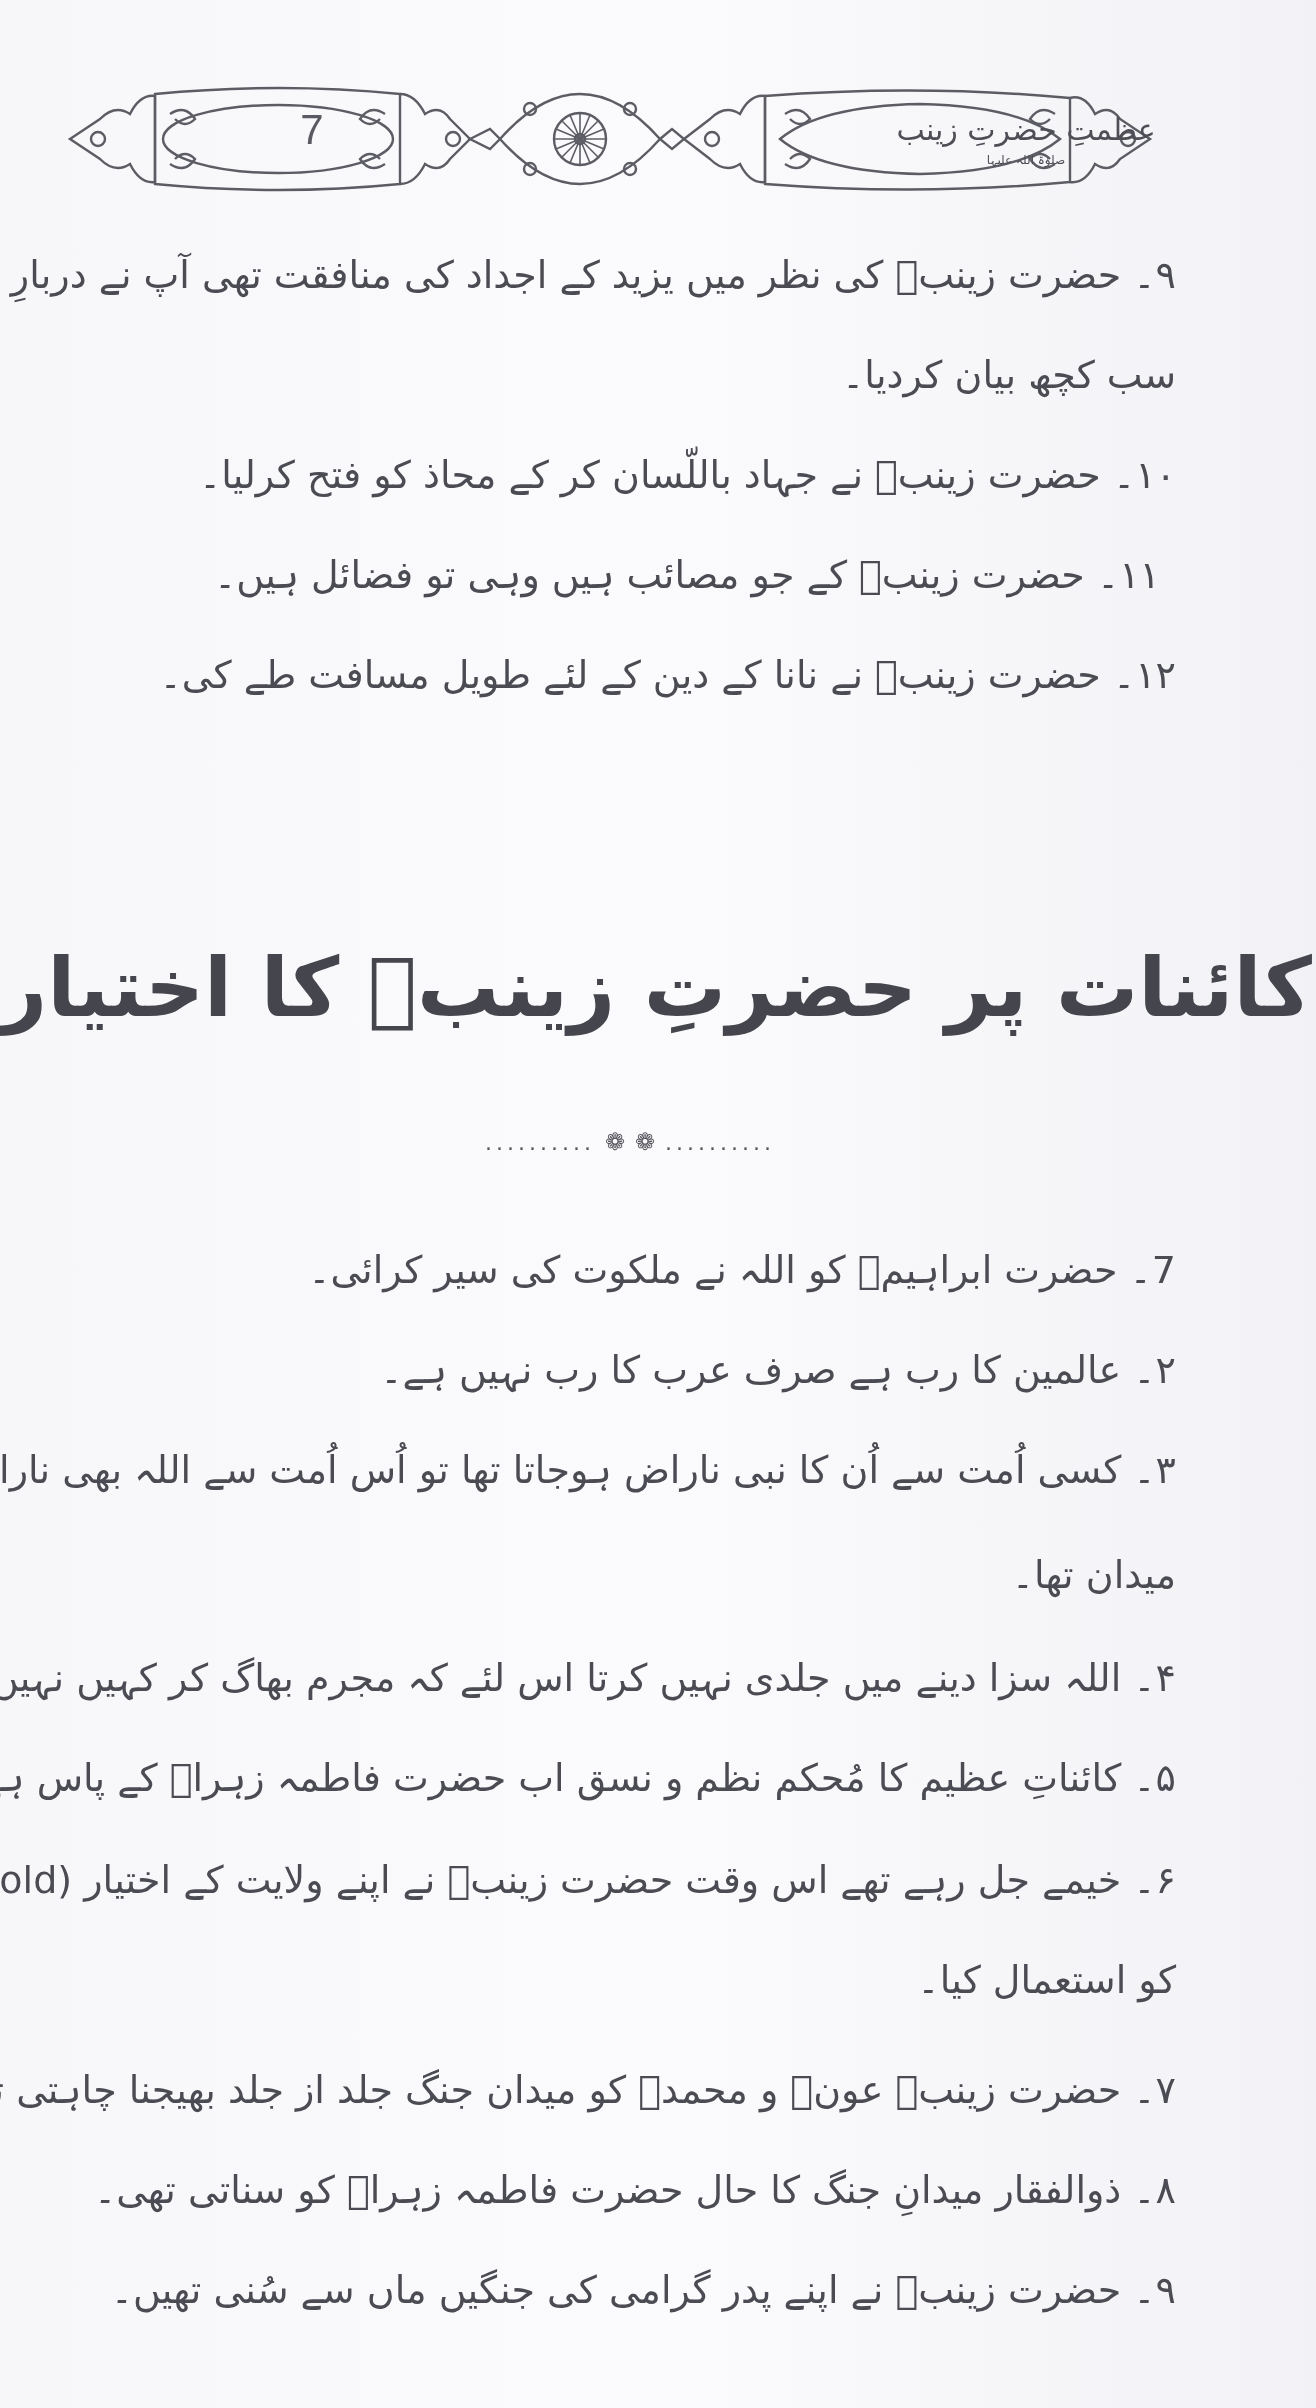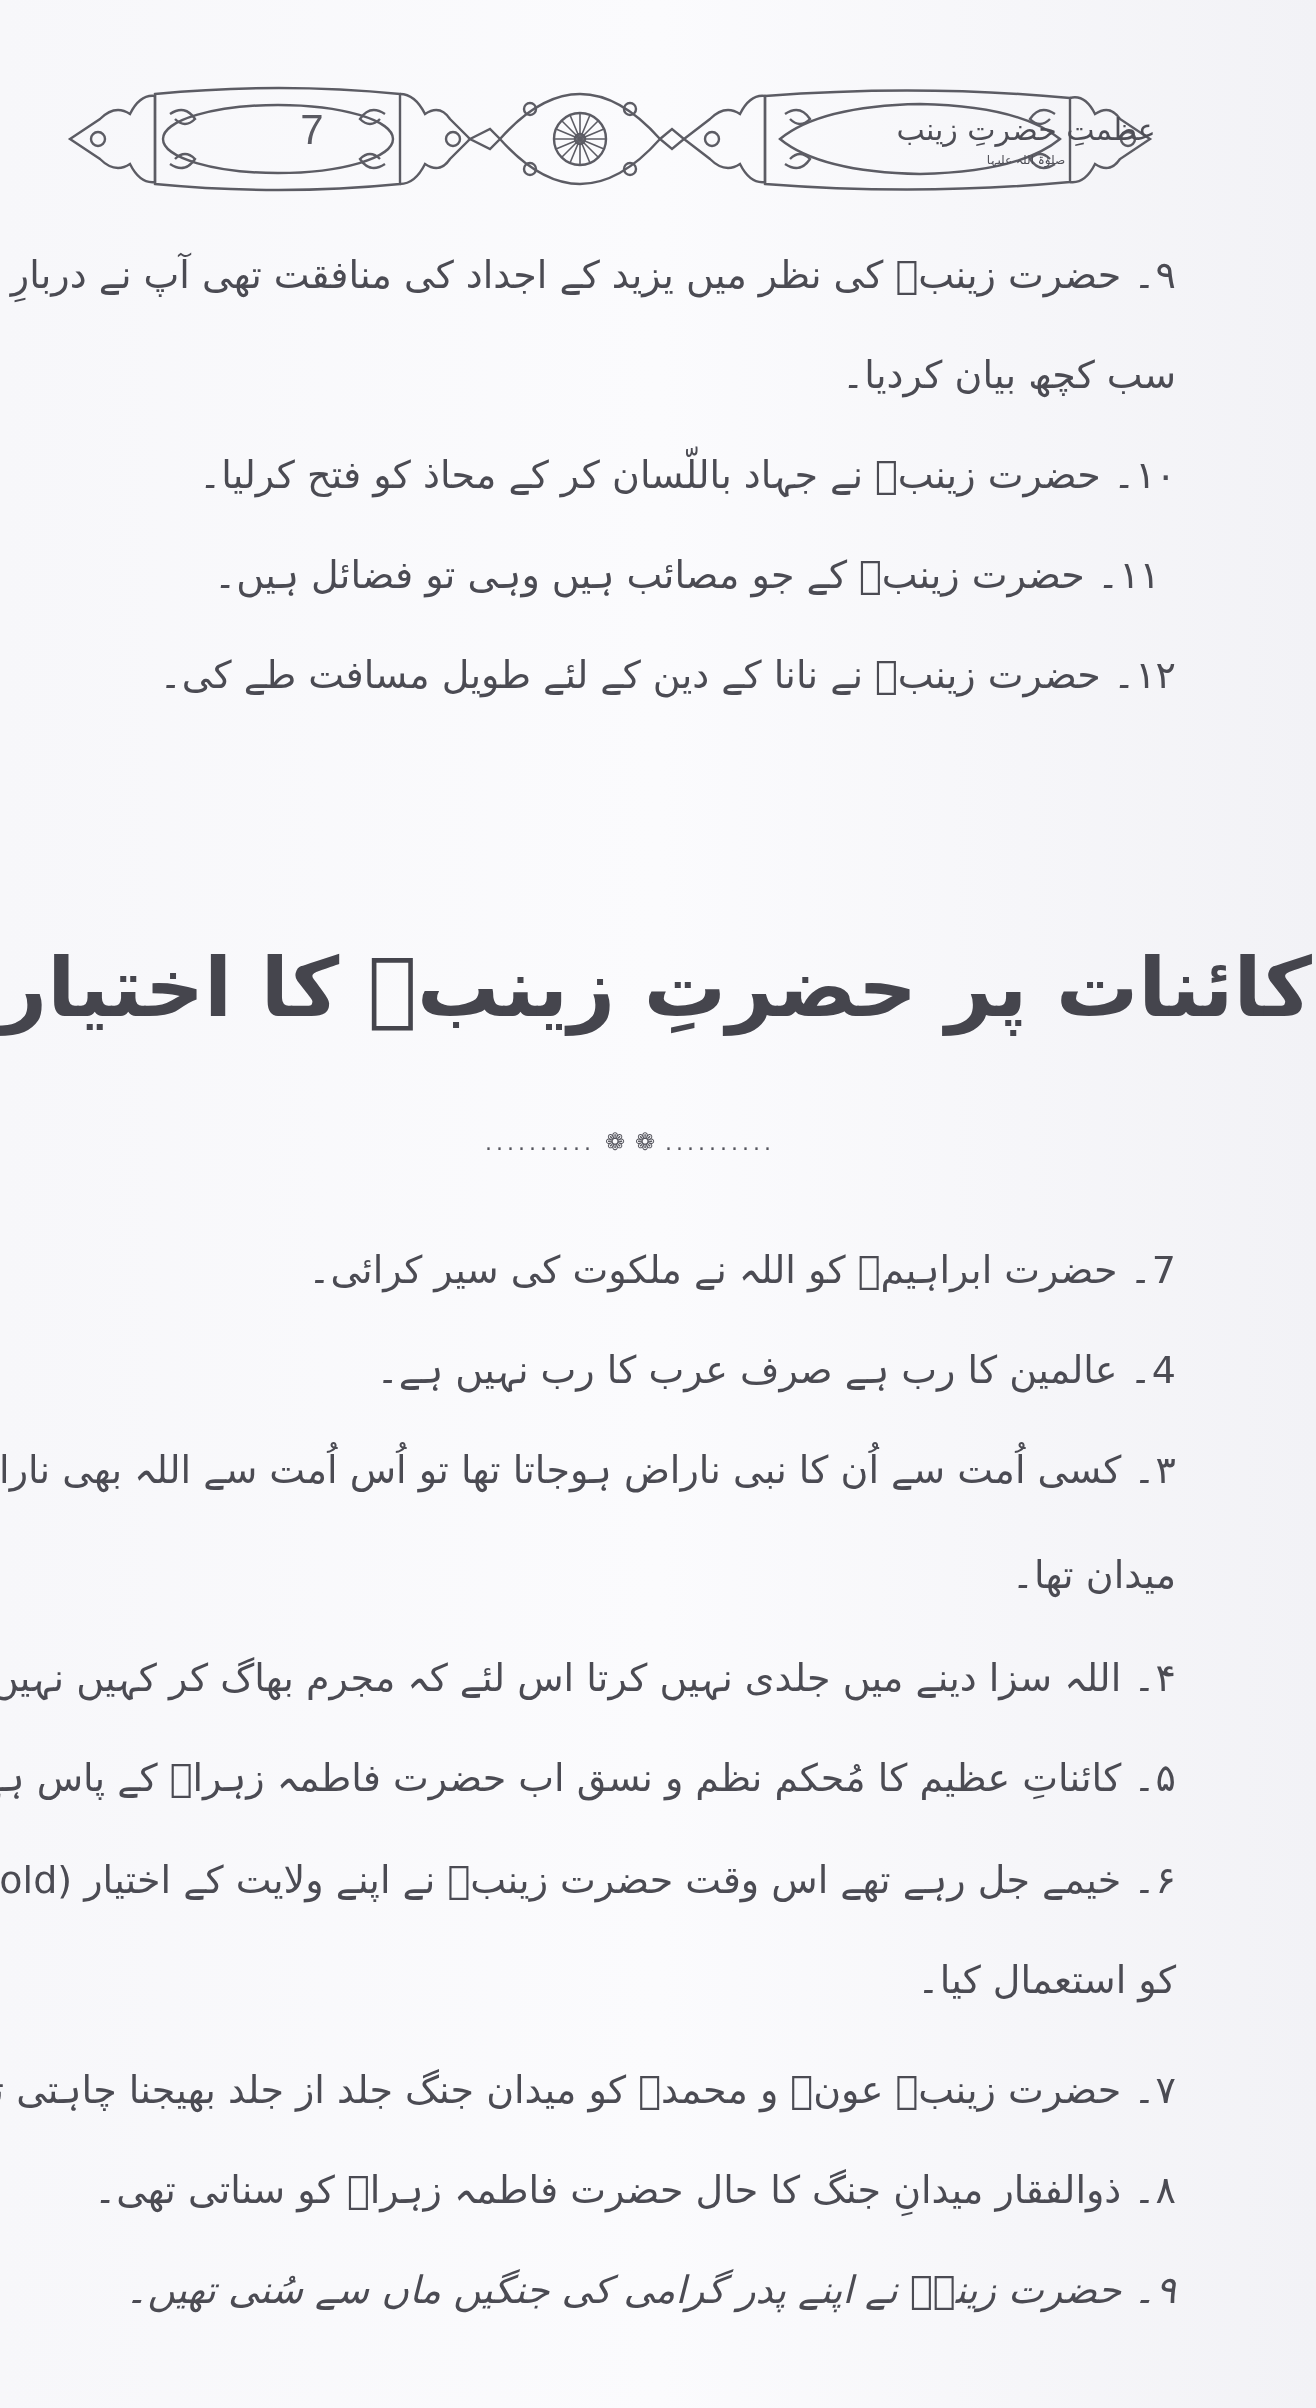--- a/index.html
+++ b/index.html
@@ -151,24 +151,24 @@
 
   <div class="page-range">
     <span class="dots">..........</span>
     <span class="flourish">❁</span>
     <span class="flourish">❁</span>
     <span class="dots">..........</span>
   </div>
 
   <div>
     <div class="line" style="top:1240px; right:140px;">7۔ حضرت ابراہیمؑ کو اللہ نے ملکوت کی سیر کرائی۔</div>
-    <div class="line" style="top:1340px; right:140px;">4۔ عالمین کا رب ہے صرف عرب کا رب نہیں ہے۔</div>
+    <div class="line" style="top:1340px; right:140px;">۲۔ عالمین کا رب ہے صرف عرب کا رب نہیں ہے۔</div>
     <div class="line" style="top:1440px; right:140px;">۳۔ کسی اُمت سے اُن کا نبی ناراض ہوجاتا تھا تو اُس اُمت سے اللہ بھی ناراض</div>
     <div class="line" style="top:1545px; right:140px;">میدان تھا۔</div>
     <div class="line" style="top:1648px; right:140px;">۴۔ اللہ سزا دینے میں جلدی نہیں کرتا اس لئے کہ مجرم بھاگ کر کہیں نہیں جاسکتا۔</div>
     <div class="line" style="top:1748px; right:140px;">۵۔ کائناتِ عظیم کا مُحکم نظم و نسق اب حضرت فاطمہ زہراؑ کے پاس ہے۔</div>
     <div class="line" style="top:1850px; right:140px;">۶۔ خیمے جل رہے تھے اس وقت حضرت زینبؑ نے اپنے ولایت کے اختیار (Hold)</div>
     <div class="line" style="top:1950px; right:140px;">کو استعمال کیا۔</div>
     <div class="line" style="top:2060px; right:140px;">۷۔ حضرت زینبؑ عونؑ و محمدؑ کو میدان جنگ جلد از جلد بھیجنا چاہتی تھیں۔</div>
     <div class="line" style="top:2160px; right:140px;">۸۔ ذوالفقار میدانِ جنگ کا حال حضرت فاطمہ زہراؑ کو سناتی تھی۔</div>
-    <div class="line" style="top:2260px; right:140px;font-style:italic;">۹۔ حضرت زینبؑ نے اپنے پدر گرامی کی جنگیں ماں سے سُنی تھیں۔</div>
+    <div class="line" style="top:2260px; right:140px;">۹۔ حضرت زینبؑ نے اپنے پدر گرامی کی جنگیں ماں سے سُنی تھیں۔</div>
   </div>
 </div>
 
 </body></html>

